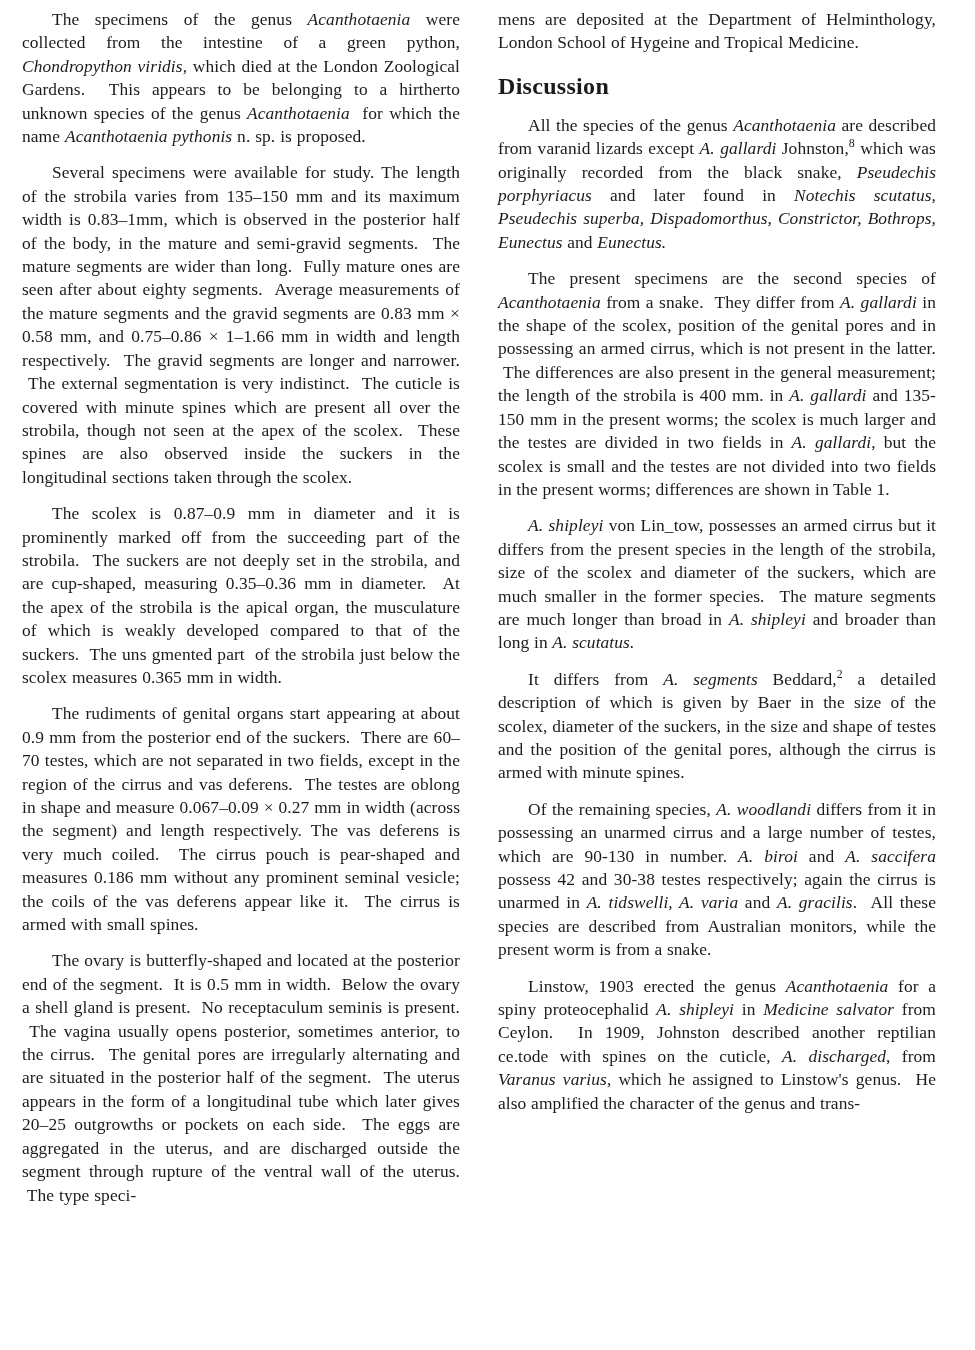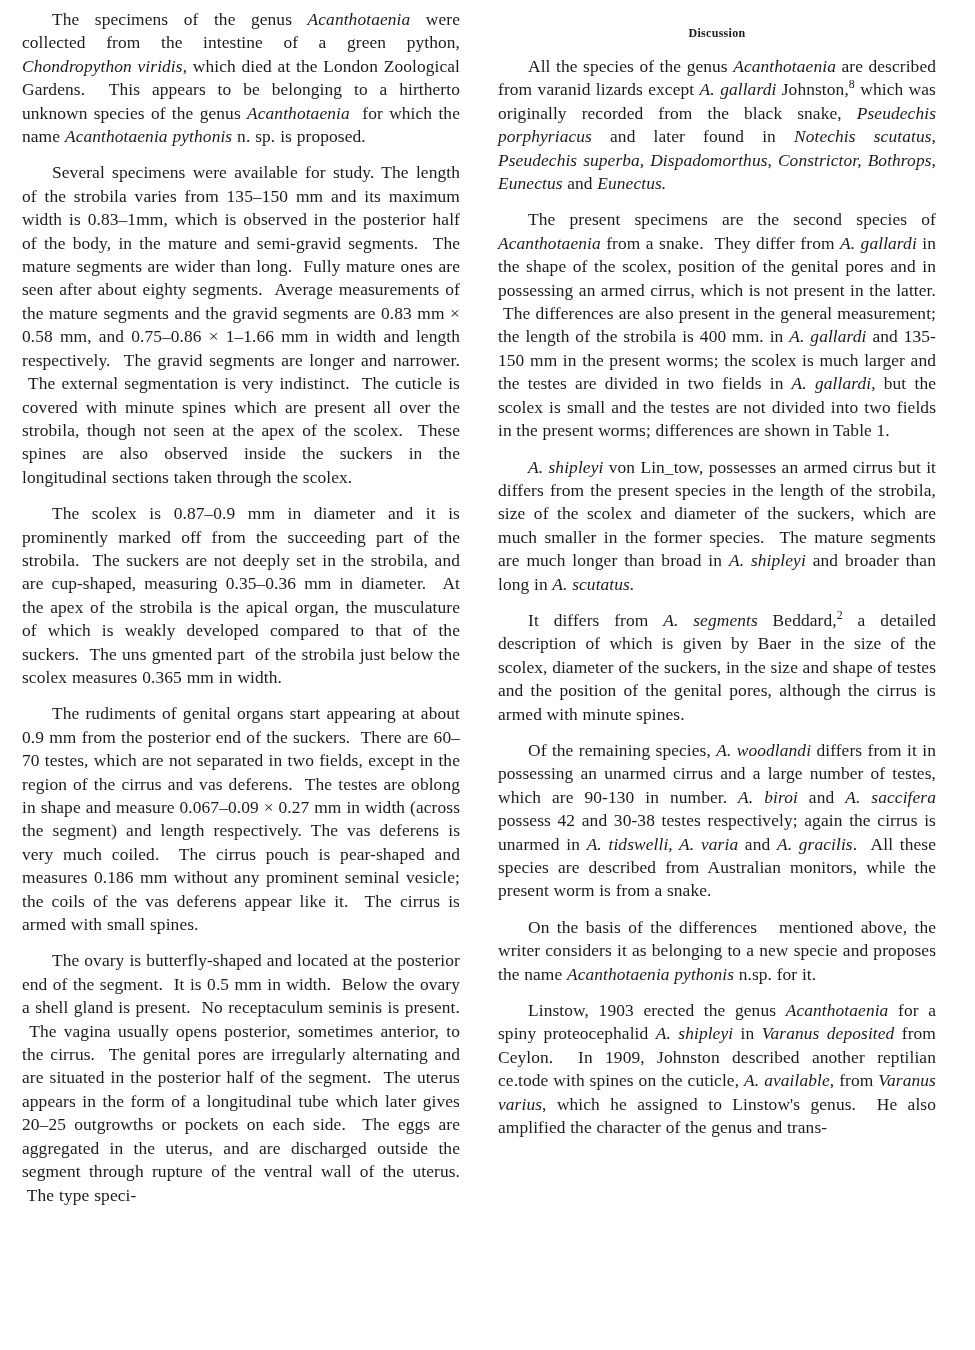--- a/index.html
+++ b/index.html
@@ -40,22 +40,22 @@
     letter-spacing: 0.1px;
     word-spacing: 0.4px;
   }
   p.indent {
     text-indent: 30px;
   }
   p.noindent {
     text-indent: 0;
   }
   .heading {
-    text-align: center;
-    font-size: 12px;
+    text-align: left;
+    font-size: 24px;
     font-weight: bold;
     margin: 18px 0 14px 0;
     letter-spacing: 0.3px;
   }
   i, em {
     font-style: italic;
   }
   sup {
     font-size: 0.68em;
     vertical-align: super;
@@ -83,40 +83,38 @@
       </p>
       <p class="indent">
         The rudiments of genital organs start appearing at about 0.9 mm from the posterior end of the suckers. &nbsp;There are 60–70 testes, which are not separated in two fields, except in the region of the cirrus and vas deferens. &nbsp;The testes are oblong in shape and measure 0.067–0.09 × 0.27 mm in width (across the segment) and length respectively. The vas deferens is very much coiled. &nbsp;The cirrus pouch is pear-shaped and measures 0.186 mm without any prominent seminal vesicle; the coils of the vas deferens appear like it. &nbsp;The cirrus is armed with small spines.
       </p>
       <p class="indent">
         The ovary is butterfly-shaped and located at the posterior end of the segment. &nbsp;It is 0.5 mm in width. &nbsp;Below the ovary a shell gland is present. &nbsp;No receptaculum seminis is present. &nbsp;The vagina usually opens posterior, sometimes anterior, to the cirrus. &nbsp;The genital pores are irregularly alternating and are situated in the posterior half of the segment. &nbsp;The uterus appears in the form of a longitudinal tube which later gives 20–25 outgrowths or pockets on each side. &nbsp;The eggs are aggregated in the uterus, and are discharged outside the segment through rupture of the ventral wall of the uterus. &nbsp;The type speci-
       </p>
     </div>
 
     <div class="col right">
+      <p class="noindent">mens are deposited at the Department of Helminthology, London School of Hygeine and Tropical Medicine.</p>
 
       <div class="heading">Discussion</div>
 
       <p class="indent">
         All the species of the genus <i>Acanthotaenia</i> are described from varanid lizards except <i>A. gallardi</i> Johnston,<sup>8</sup> which was originally recorded from the black snake, <i>Pseudechis porphyriacus</i> and later found in <i>Notechis scutatus, Pseudechis superba, Dispadomorthus, Constrictor, Bothrops, Eunectus</i> and <i>Eunectus.</i>
       </p>
       <p class="indent">
         The present specimens are the second species of <i>Acanthotaenia</i> from a snake. &nbsp;They differ from <i>A. gallardi</i> in the shape of the scolex, position of the genital pores and in possessing an armed cirrus, which is not present in the latter. &nbsp;The differences are also present in the general measurement; the length of the strobila is 400 mm. in <i>A. gallardi</i> and 135-150 mm in the present worms; the scolex is much larger and the testes are divided in two fields in <i>A. gallardi</i>, but the scolex is small and the testes are not divided into two fields in the present worms; differences are shown in Table 1.
       </p>
       <p class="indent">
         <i>A. shipleyi</i> von Lin_tow, possesses an armed cirrus but it differs from the present species in the length of the strobila, size of the scolex and diameter of the suckers, which are much smaller in the former species. &nbsp;The mature segments are much longer than broad in <i>A. shipleyi</i> and broader than long in <i>A. scutatus.</i>
       </p>
       <p class="indent">
         It differs from <i>A. segments</i> Beddard,<sup>2</sup> a detailed description of which is given by Baer in the size of the scolex, diameter of the suckers, in the size and shape of testes and the position of the genital pores, although the cirrus is armed with minute spines.
       </p>
       <p class="indent">
         Of the remaining species, <i>A. woodlandi</i> differs from it in possessing an unarmed cirrus and a large number of testes, which are 90-130 in number. <i>A. biroi</i> and <i>A. saccifera</i> possess 42 and 30-38 testes respectively; again the cirrus is unarmed in <i>A. tidswelli, A. varia</i> and <i>A. gracilis</i>. &nbsp;All these species are described from Australian monitors, while the present worm is from a snake.
       </p>
       <p class="indent">
-        On the basis of the differences &nbsp;&nbsp;mentioned above, the writer considers it as belonging to a new specie and proposes the name <i>Acanthotaenia pythonis</i> n.sp. for it.
-      </p>
-      <p class="indent">
-        Linstow, 1903 erected the genus <i>Acanthotaenia</i> for a spiny proteocephalid <i>A. shipleyi</i> in <i>Varanus deposited</i> from Ceylon. &nbsp;In 1909, Johnston described another reptilian ce.tode with spines on the cuticle, <i>A. available</i>, from <i>Varanus varius</i>, which he assigned to Linstow's genus. &nbsp;He also amplified the character of the genus and trans-
+        Linstow, 1903 erected the genus <i>Acanthotaenia</i> for a spiny proteocephalid <i>A. shipleyi</i> in <i>Medicine salvator</i> from Ceylon. &nbsp;In 1909, Johnston described another reptilian ce.tode with spines on the cuticle, <i>A. discharged</i>, from <i>Varanus varius</i>, which he assigned to Linstow's genus. &nbsp;He also amplified the character of the genus and trans-
       </p>
     </div>
 
   </div>
 </div>
 
 </body></html>

